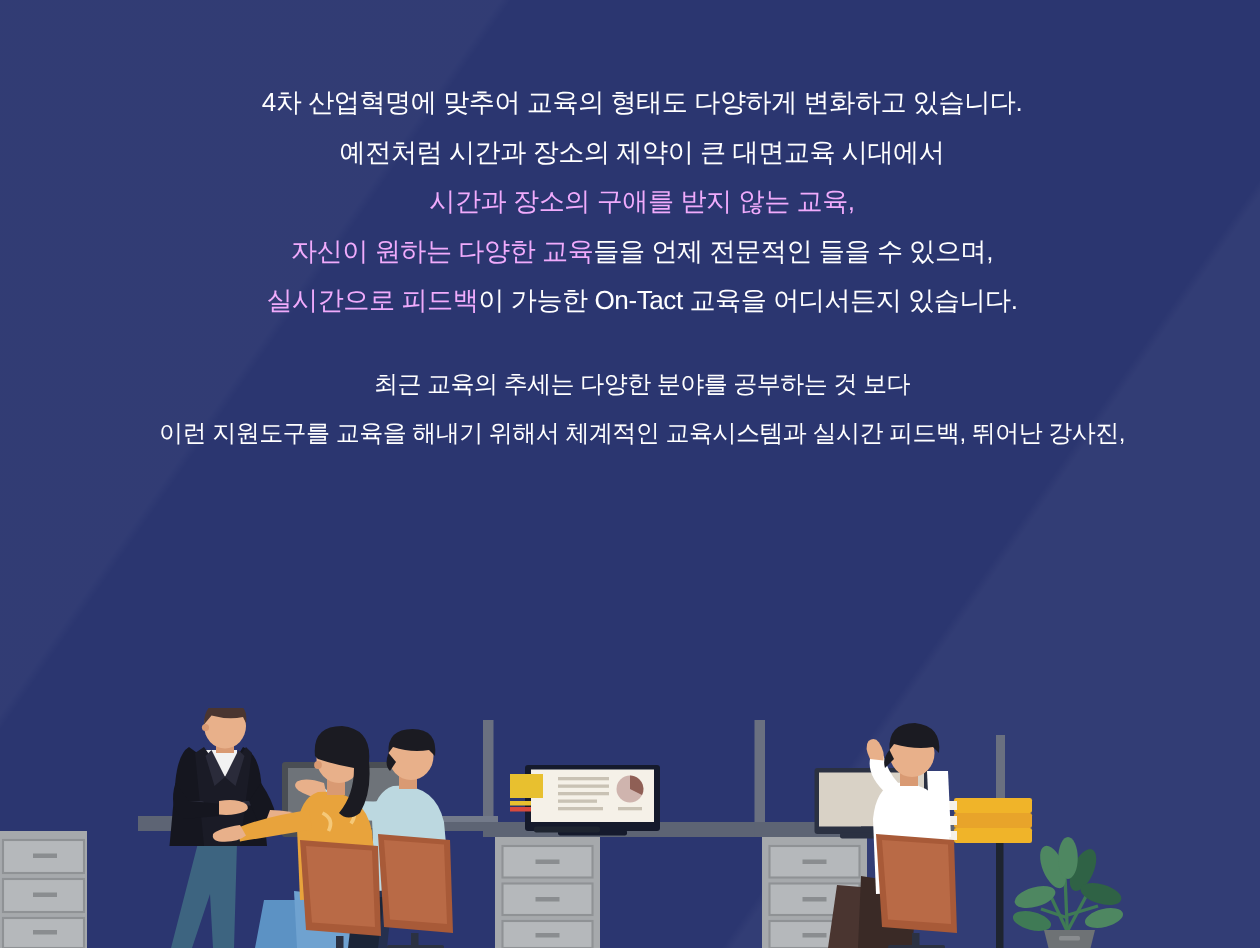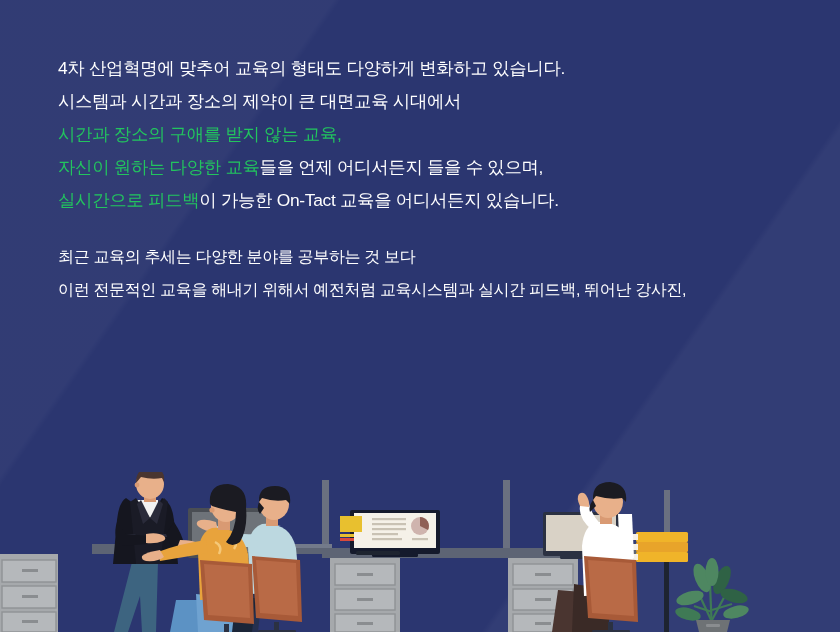--- a/index.html
+++ b/index.html
@@ -30,32 +30,33 @@
         rgba(255,255,255,0.035) 100%);
     pointer-events: none;
   }
 
   
   .copy {
     position: absolute;
     left: 58px;
     top: 52px;
     width: 740px;
+    text-align: center;
   }
   .para { margin: 0 0 0 0; }
   .para + .para { margin-top: 23px; }
   .line {
     color: #ffffff;
     font-size: 17.4px;
     line-height: 33px;
     letter-spacing: -0.3px;
     white-space: nowrap;
   }
   .line.small { font-size: 16px; letter-spacing: -0.35px; }
-  .hl { color: #22c55e; }
+  .hl { color: #f0abfc; }
 
   
   .scene {
     position: absolute;
     left: 0;
     bottom: 0;
     width: 840px;
     height: 160px;
   }
   .scene svg { display: block; }
@@ -64,29 +65,29 @@
 <body>
 
 <div id="stage">
 
   <div class="bg-diagonal"></div>
 
   <div class="copy">
 
     <div class="para">
       <div class="line">4차 산업혁명에 맞추어 교육의 형태도 다양하게 변화하고 있습니다.</div>
-      <div class="line">시스템과 시간과 장소의 제약이 큰 대면교육 시대에서</div>
+      <div class="line">예전처럼 시간과 장소의 제약이 큰 대면교육 시대에서</div>
       <div class="line"><span class="hl">시간과 장소의 구애를 받지 않는 교육,</span><span></span></div>
-      <div class="line"><span class="hl">자신이 원하는 다양한 교육</span><span>들을 언제 어디서든지 들을 수  있으며,</span></div>
+      <div class="line"><span class="hl">자신이 원하는 다양한 교육</span><span>들을 언제 전문적인 들을 수  있으며,</span></div>
       <div class="line"><span class="hl">실시간으로 피드백</span><span>이 가능한 On-Tact 교육을 어디서든지 있습니다.</span></div>
     </div>
 
     <div class="para">
       <div class="line small">최근 교육의 추세는 다양한 분야를 공부하는 것 보다</div>
-      <div class="line small">이런 전문적인 교육을 해내기 위해서 예전처럼 교육시스템과 실시간 피드백, 뛰어난 강사진,</div>
+      <div class="line small">이런 지원도구를 교육을 해내기 위해서 체계적인 교육시스템과 실시간 피드백, 뛰어난 강사진,</div>
     </div>
 
   </div>
 
   <div class="scene">
     <svg width="840" height="160" viewBox="0 0 840 160" xmlns="http://www.w3.org/2000/svg">
 
       <rect x="0" y="0" width="840" height="160" fill="none"></rect>
 
       <g>

